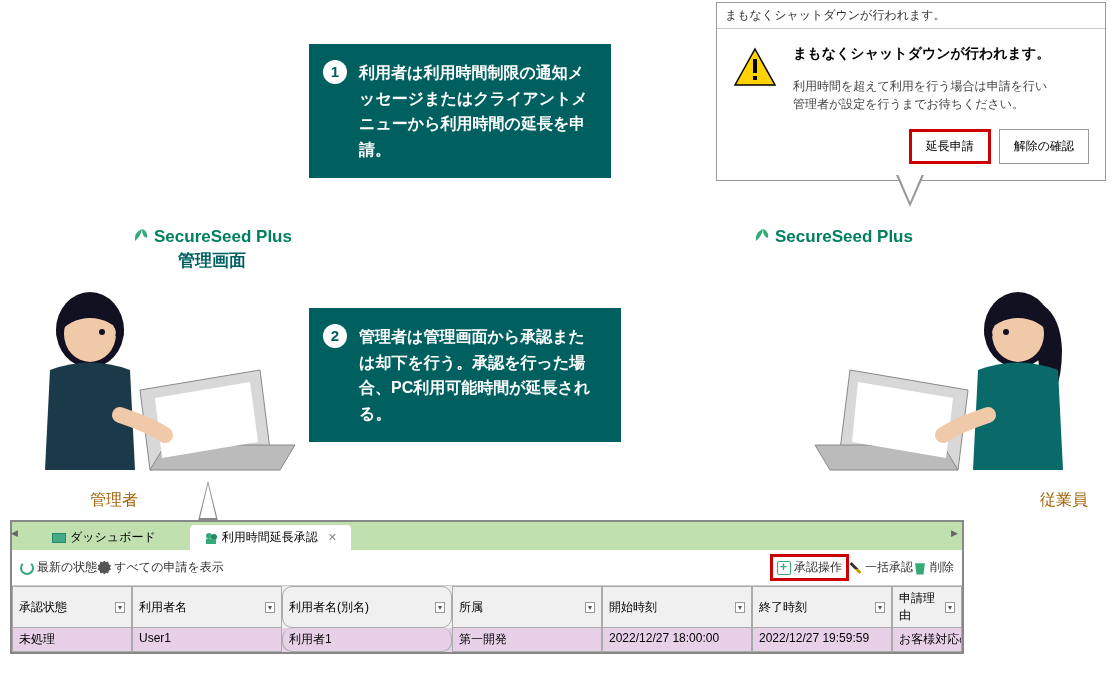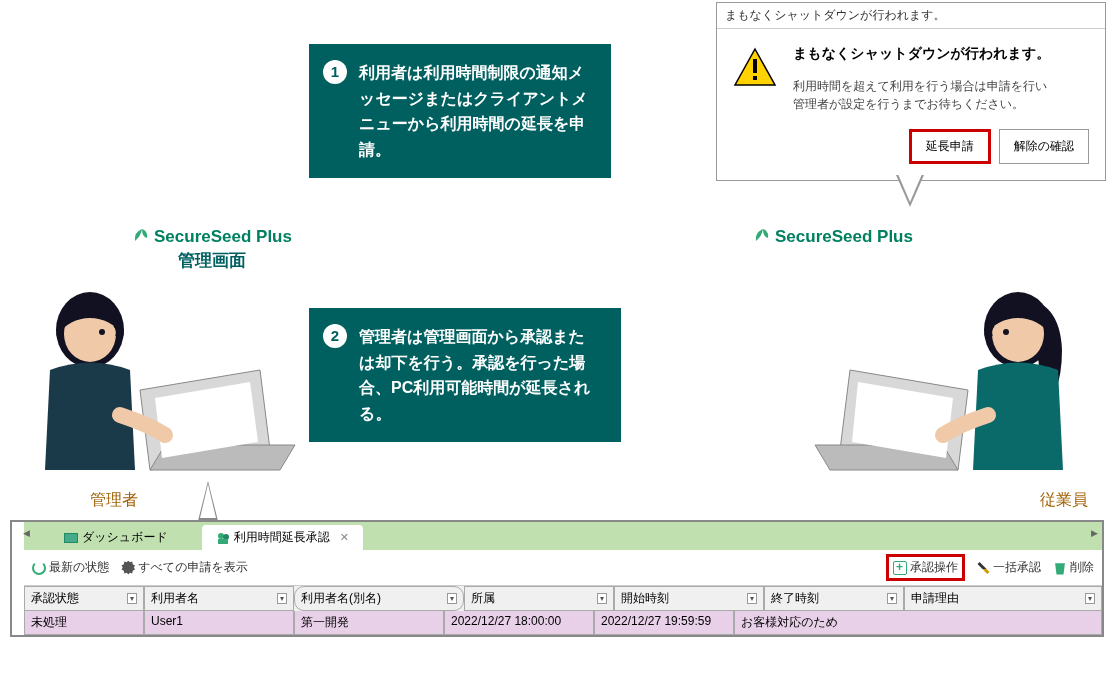--- a/index.html
+++ b/index.html
@@ -40,30 +40,30 @@
     #role2 { top: 490px; left: 1040px; }
 
     
     .tail { position: absolute; width: 0; height: 0; }
     #tail1 { top: 175px; left: 896px; border-left: 14px solid transparent; border-right: 14px solid transparent; border-top: 32px solid #999; }
     #tail1::after { content:""; position:absolute; top:-33px; left:-12px; border-left:12px solid transparent; border-right:12px solid transparent; border-top:28px solid #fff; }
     #tail2 { top: 481px; left: 198px; border-left: 10px solid transparent; border-right: 10px solid transparent; border-bottom: 40px solid #888; }
     #tail2::after { content:""; position:absolute; top:3px; left:-8px; border-left:8px solid transparent; border-right:8px solid transparent; border-bottom:34px solid #fff; }
 
     
-    .panel { position: absolute; top: 520px; left: 10px; width: 1094px; border: 2px solid #888; background: #fff; font-size: 12px; padding-left: 12px; }
+    .panel { position: absolute; top: 520px; left: 10px; width: 954px; border: 2px solid #888; background: #fff; font-size: 12px; }
     .tabs { display: flex; background: #c0e0b0; align-items: flex-end; height: 28px; padding-left: 6px; position: relative; }
     .tabs::before { content: "◀"; position: absolute; left: -1px; top: 6px; font-size: 9px; color: #666; }
     .tabs::after { content: "▶"; position: absolute; right: 4px; top: 6px; font-size: 9px; color: #666; }
     .tab { padding: 4px 14px; display: flex; align-items: center; gap: 4px; cursor: pointer; border-radius: 4px 4px 0 0; margin-left: 20px; }
     .tab.active { background: #fff; }
     .tab .close { color: #888; font-size: 11px; margin-left: 6px; }
     .icon-sq { width: 14px; height: 10px; background: #4a8; display: inline-block; border: 1px solid #286; }
 
-    .toolbar { display: flex; padding: 4px 8px; gap: 12px; align-items: center; border-bottom: 1px solid #ccc; }
+    .toolbar { display: flex; padding: 4px 8px; align-items: center; border-bottom: 1px solid #ccc; }
     .tool { display: flex; align-items: center; gap: 3px; cursor: pointer; color: #333; }
     .spacer { flex: 1; }
     .tool.hl { border: 3px solid #c00; padding: 2px 4px; }
     .ic { width: 14px; height: 14px; display: inline-block; }
     .ic-refresh { border: 2px solid #3a7; border-radius: 50%; border-top-color: transparent; }
     .ic-gear { background: #555; clip-path: polygon(50% 0,61% 12%,78% 8%,82% 26%,98% 35%,90% 50%,98% 65%,82% 74%,78% 92%,61% 88%,50% 100%,39% 88%,22% 92%,18% 74%,2% 65%,10% 50%,2% 35%,18% 26%,22% 8%,39% 12%); }
     .ic-approve { border: 1px solid #3a7; border-radius: 2px; position: relative; }
     .ic-approve::after { content: "+"; color: #3a7; font-size: 12px; font-weight: bold; position: absolute; top: -2px; left: 2px; }
     .ic-pen { background: linear-gradient(45deg, #c90 40%, #333 40%); transform: rotate(-45deg); width: 3px; height: 14px; margin: 0 5px; }
     .ic-trash { background: #3a7; clip-path: polygon(15% 20%,85% 20%,75% 100%,25% 100%); position: relative; }
@@ -223,19 +223,20 @@
           <span class="dd">▾</span>
         </div>
       <div class="gh w7">
           <span>申請理由</span>
           <span class="dd">▾</span>
         </div>
     </div>
     <div class="grid-row">
       <div class="gc w1">未処理</div>
       <div class="gc w2">User1</div>
+      <div class="gc w3">利用者1</div>
       <div class="gc w4">第一開発</div>
       <div class="gc w5">2022/12/27 18:00:00</div>
       <div class="gc w6">2022/12/27 19:59:59</div>
       <div class="gc w7">お客様対応のため</div>
     </div>
   </div>
 </div>
 
 </body></html>

